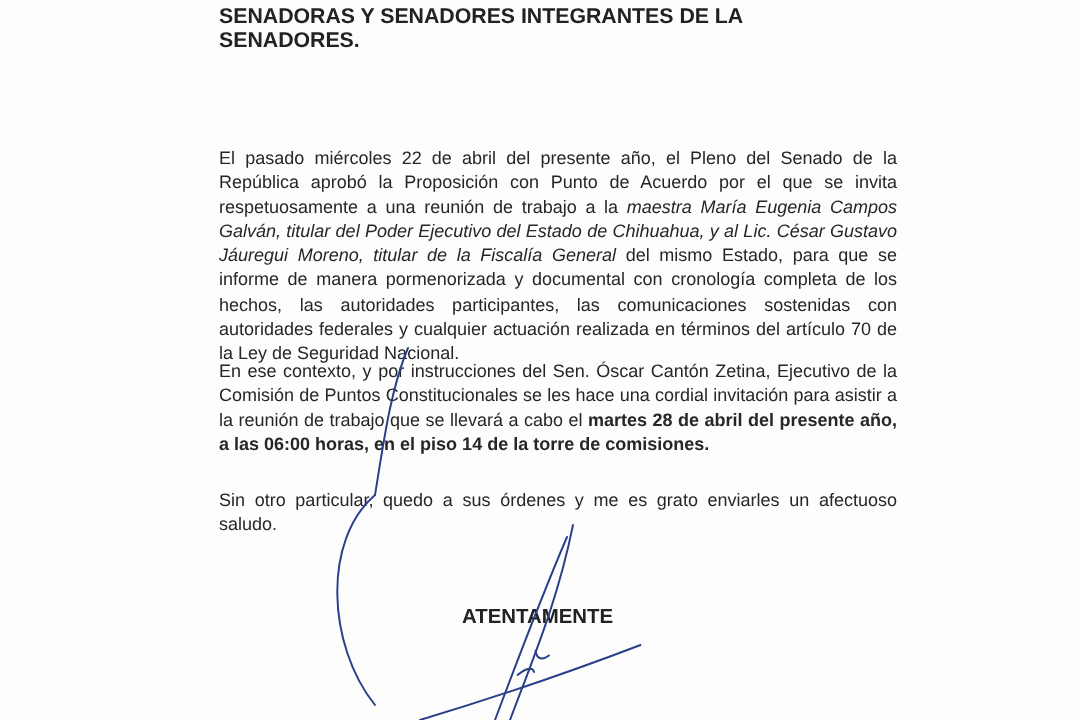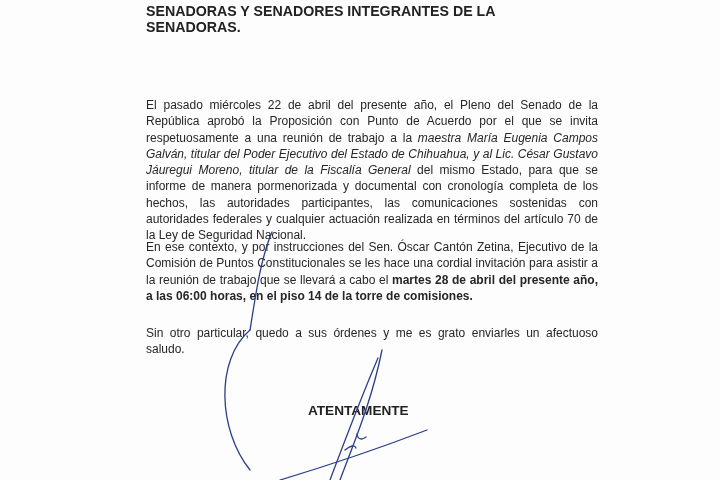--- a/index.html
+++ b/index.html
@@ -33,21 +33,21 @@
   }
   .signature { position: absolute; left: 0; top: 0; width: 720px; height: 480px; pointer-events: none; }
 </style>
 </head>
 <body>
 
 <div class="page">
 
   <div class="addressee">
     <div>SENADORAS Y SENADORES INTEGRANTES DE LA</div>
-    <div>SENADORAS.</div>
+    <div>SENADORES.</div>
   </div>
 
   <div class="para p1"><span>El pasado miércoles 22 de abril del presente año, el Pleno del Senado de la República aprobó la Proposición con Punto de Acuerdo por el que se invita respetuosamente a una reunión de trabajo a la </span><i>maestra María Eugenia Campos Galván, titular del Poder Ejecutivo del Estado de Chihuahua, y al Lic. César Gustavo Jáuregui Moreno, titular de la Fiscalía General</i><span> del mismo Estado, para que se informe de manera pormenorizada y documental con cronología completa  de los hechos, las autoridades participantes, las comunicaciones sostenidas con autoridades federales y cualquier actuación realizada en términos del artículo 70 de la Ley de Seguridad Nacional.</span></div>
 
   <div class="para p2"><span>En ese contexto, y por instrucciones del Sen. Óscar Cantón Zetina, Ejecutivo de la Comisión de Puntos Constitucionales se les hace una cordial invitación para asistir a la reunión de trabajo que se llevará a cabo el </span><b>martes 28 de abril del presente año, a las 06:00 horas, en el piso 14 de la torre de comisiones.</b></div>
 
   <div class="para p3"><span>Sin otro particular, quedo a sus órdenes y me es grato enviarles un afectuoso saludo.</span></div>
 
   <div class="closing">ATENTAMENTE</div>
 

